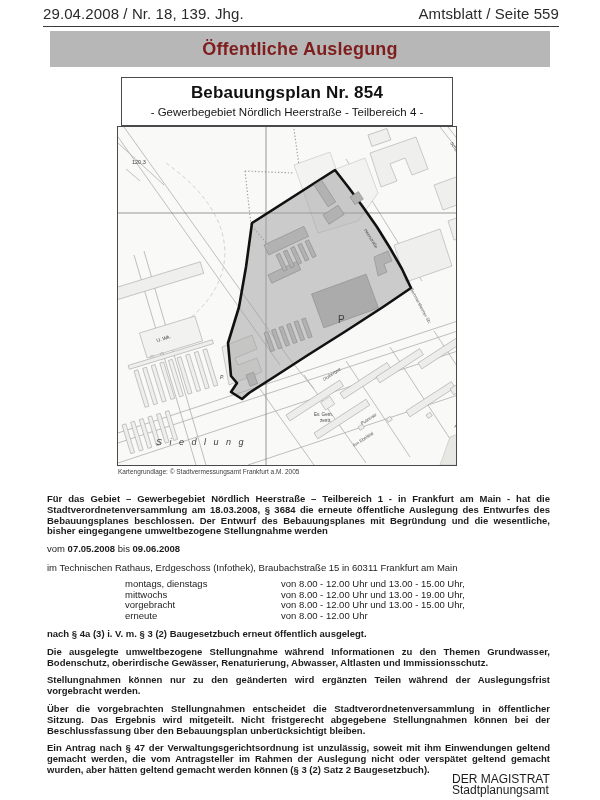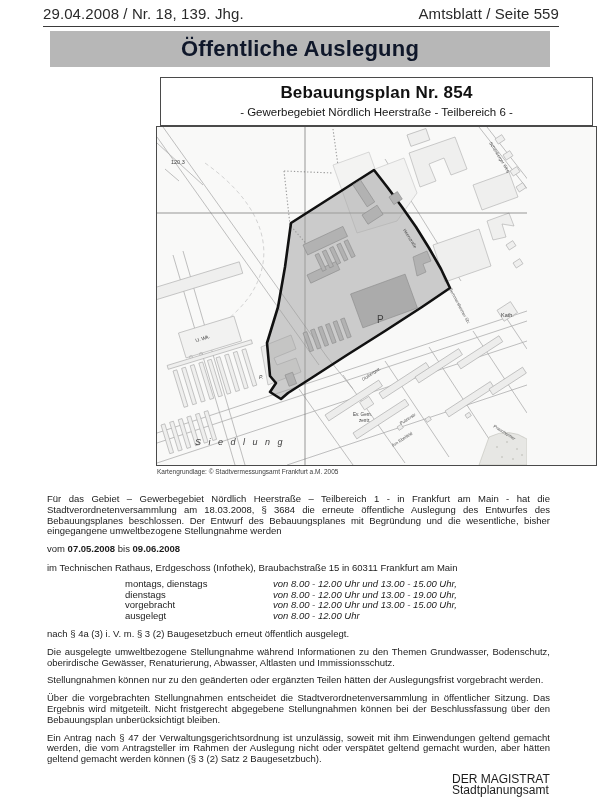--- a/index.html
+++ b/index.html
@@ -6,41 +6,41 @@
   body{width:600px;height:800px;background:#ffffff;font-family:"Liberation Sans",sans-serif;color:#1c1c1c;}
   .page{position:relative;width:600px;height:800px;overflow:hidden;background:#fff;}
 
   
   .masthead{position:absolute;top:5px;left:43px;right:41px;display:flex;justify-content:space-between;
             font-size:15px;letter-spacing:.1px;border-bottom:1px solid #3a3a3a;padding-bottom:4px;color:#2a2a2a;}
 
   
   .banner{position:absolute;top:31px;left:50px;right:50px;height:36px;background:#b7b7b7;
           display:flex;align-items:center;justify-content:center;
-          font-size:22px;font-weight:bold;color:#0f172a;letter-spacing:.2px;}
-
-  
-  .plan-figure{position:absolute;top:77px;left:117px;width:441px;margin-left:39px;}
+          font-size:18px;font-weight:bold;color:#7f1d1d;letter-spacing:.2px;}
+
+  
+  .plan-figure{position:absolute;top:77px;left:117px;width:340px;}
   .plan-title-box{margin:0 4px;border:1px solid #4a4a4a;text-align:center;padding:5px 4px 7px;background:#fff;}
   .plan-title{font-size:17px;font-weight:bold;letter-spacing:.2px;color:#111;}
   .plan-subtitle{font-size:11.5px;margin-top:3px;color:#161616;}
   .map-box{border:1px solid #4a4a4a;height:338px;background:#f9f9f8;position:relative;overflow:hidden;}
   .map-box svg{display:block;}
   .map-copyright{font-size:6.5px;color:#3c3c3c;margin-top:2px;padding-left:1px;}
 
   
   .content{position:absolute;top:494px;left:47px;width:503px;font-size:9.5px;line-height:10.8px;}
-  .content p{margin:0 0 7px 0;text-align:justify;}
+  .content p{margin:0 0 7px 0;text-align:justify;font-weight:bold;}
   .period{margin:0 0 6px 0;}
   .period b{font-weight:bold;}
   .location{margin:8px 0 5px 0;}
   .schedule{margin:0 0 7px 0;}
-  .sched-row{display:flex;}
+  .sched-row{display:flex;gap:8px;}
   .sched-days{width:148px;margin-left:78px;flex:none;}
-  .sched-times{flex:1;font-style:italic;}
+  .sched-times{flex:1;}
 
   .signature{position:absolute;top:774px;left:452px;font-size:12px;line-height:11px;color:#1c1c1c;}
 
   
   .mlab{fill:#3f3f3f;font-family:"Liberation Sans",sans-serif;}
   .mstreet{fill:#4f4f4f;font-family:"Liberation Sans",sans-serif;font-size:4.4px;}
 </style>
 </head>
 <body>
 
@@ -51,21 +51,21 @@
     <span>Amtsblatt / Seite 559</span>
   </div>
 
   <div class="banner">
     <span>Öffentliche Auslegung</span>
   </div>
 
   <div class="plan-figure">
     <div class="plan-title-box">
       <div class="plan-title">Bebauungsplan Nr. 854</div>
-      <div class="plan-subtitle">- Gewerbegebiet Nördlich Heerstraße - Teilbereich 6 -</div>
+      <div class="plan-subtitle">- Gewerbegebiet Nördlich Heerstraße - Teilbereich 4 -</div>
     </div>
 
     <div class="map-box">
       <svg width="370" height="338" viewBox="0 0 370 338">
         <rect x="0" y="0" width="370" height="338" fill="#f9f9f8"></rect>
 
         <g stroke="#aeaeae" stroke-width="0.8" fill="none">
           <path d="M0,16 L46,58"></path>
             <path d="M8,42 L22,54"></path>
           <path d="M6,0 L170,230 L196,262"></path>
@@ -225,36 +225,36 @@
     </div>
 
     <div class="location">im Technischen Rathaus, Erdgeschoss (Infothek), Braubachstraße 15 in 60311 Frankfurt am Main</div>
 
     <div class="schedule">
       <div class="sched-row">
         <span class="sched-days">montags, dienstags</span>
         <span class="sched-times">von 8.00 - 12.00 Uhr und 13.00 - 15.00 Uhr,</span>
       </div>
       <div class="sched-row">
-        <span class="sched-days">dienstags</span>
+        <span class="sched-days">mittwochs</span>
         <span class="sched-times">von 8.00 - 12.00 Uhr und 13.00 - 19.00 Uhr,</span>
       </div>
       <div class="sched-row">
         <span class="sched-days">vorgebracht</span>
         <span class="sched-times">von 8.00 - 12.00 Uhr und 13.00 - 15.00 Uhr,</span>
       </div>
       <div class="sched-row">
-        <span class="sched-days">ausgelegt</span>
+        <span class="sched-days">erneute</span>
         <span class="sched-times">von 8.00 - 12.00 Uhr</span>
       </div>
     </div>
 
     <p>nach § 4a (3) i. V. m. § 3 (2) Baugesetzbuch erneut öffentlich ausgelegt.</p>
     <p>Die ausgelegte umweltbezogene Stellungnahme während Informationen zu den Themen Grundwasser, Bodenschutz, oberirdische Gewässer, Renaturierung, Abwasser, Altlasten und Immissionsschutz.</p>
-    <p>Stellungnahmen können nur zu den geänderten oder ergänzten Teilen hätten der Auslegungsfrist vorgebracht werden.</p>
+    <p>Stellungnahmen können nur zu den geänderten wird ergänzten Teilen während der Auslegungsfrist vorgebracht werden.</p>
     <p>Über die vorgebrachten Stellungnahmen entscheidet die Stadtverordnetenversammlung in öffentlicher Sitzung. Das Ergebnis wird mitgeteilt. Nicht fristgerecht abgegebene Stellungnahmen können bei der Beschlussfassung über den Bebauungsplan unberücksichtigt bleiben.</p>
     <p>Ein Antrag nach § 47 der Verwaltungsgerichtsordnung ist unzulässig, soweit mit ihm Einwendungen geltend gemacht werden, die vom Antragsteller im Rahmen der Auslegung nicht oder verspätet geltend gemacht wurden, aber hätten geltend gemacht werden können (§ 3 (2) Satz 2 Baugesetzbuch).</p>
   </div>
 
   <div class="signature">
     <div>DER MAGISTRAT</div>
     <div>Stadtplanungsamt</div>
   </div>
 
 </div>

